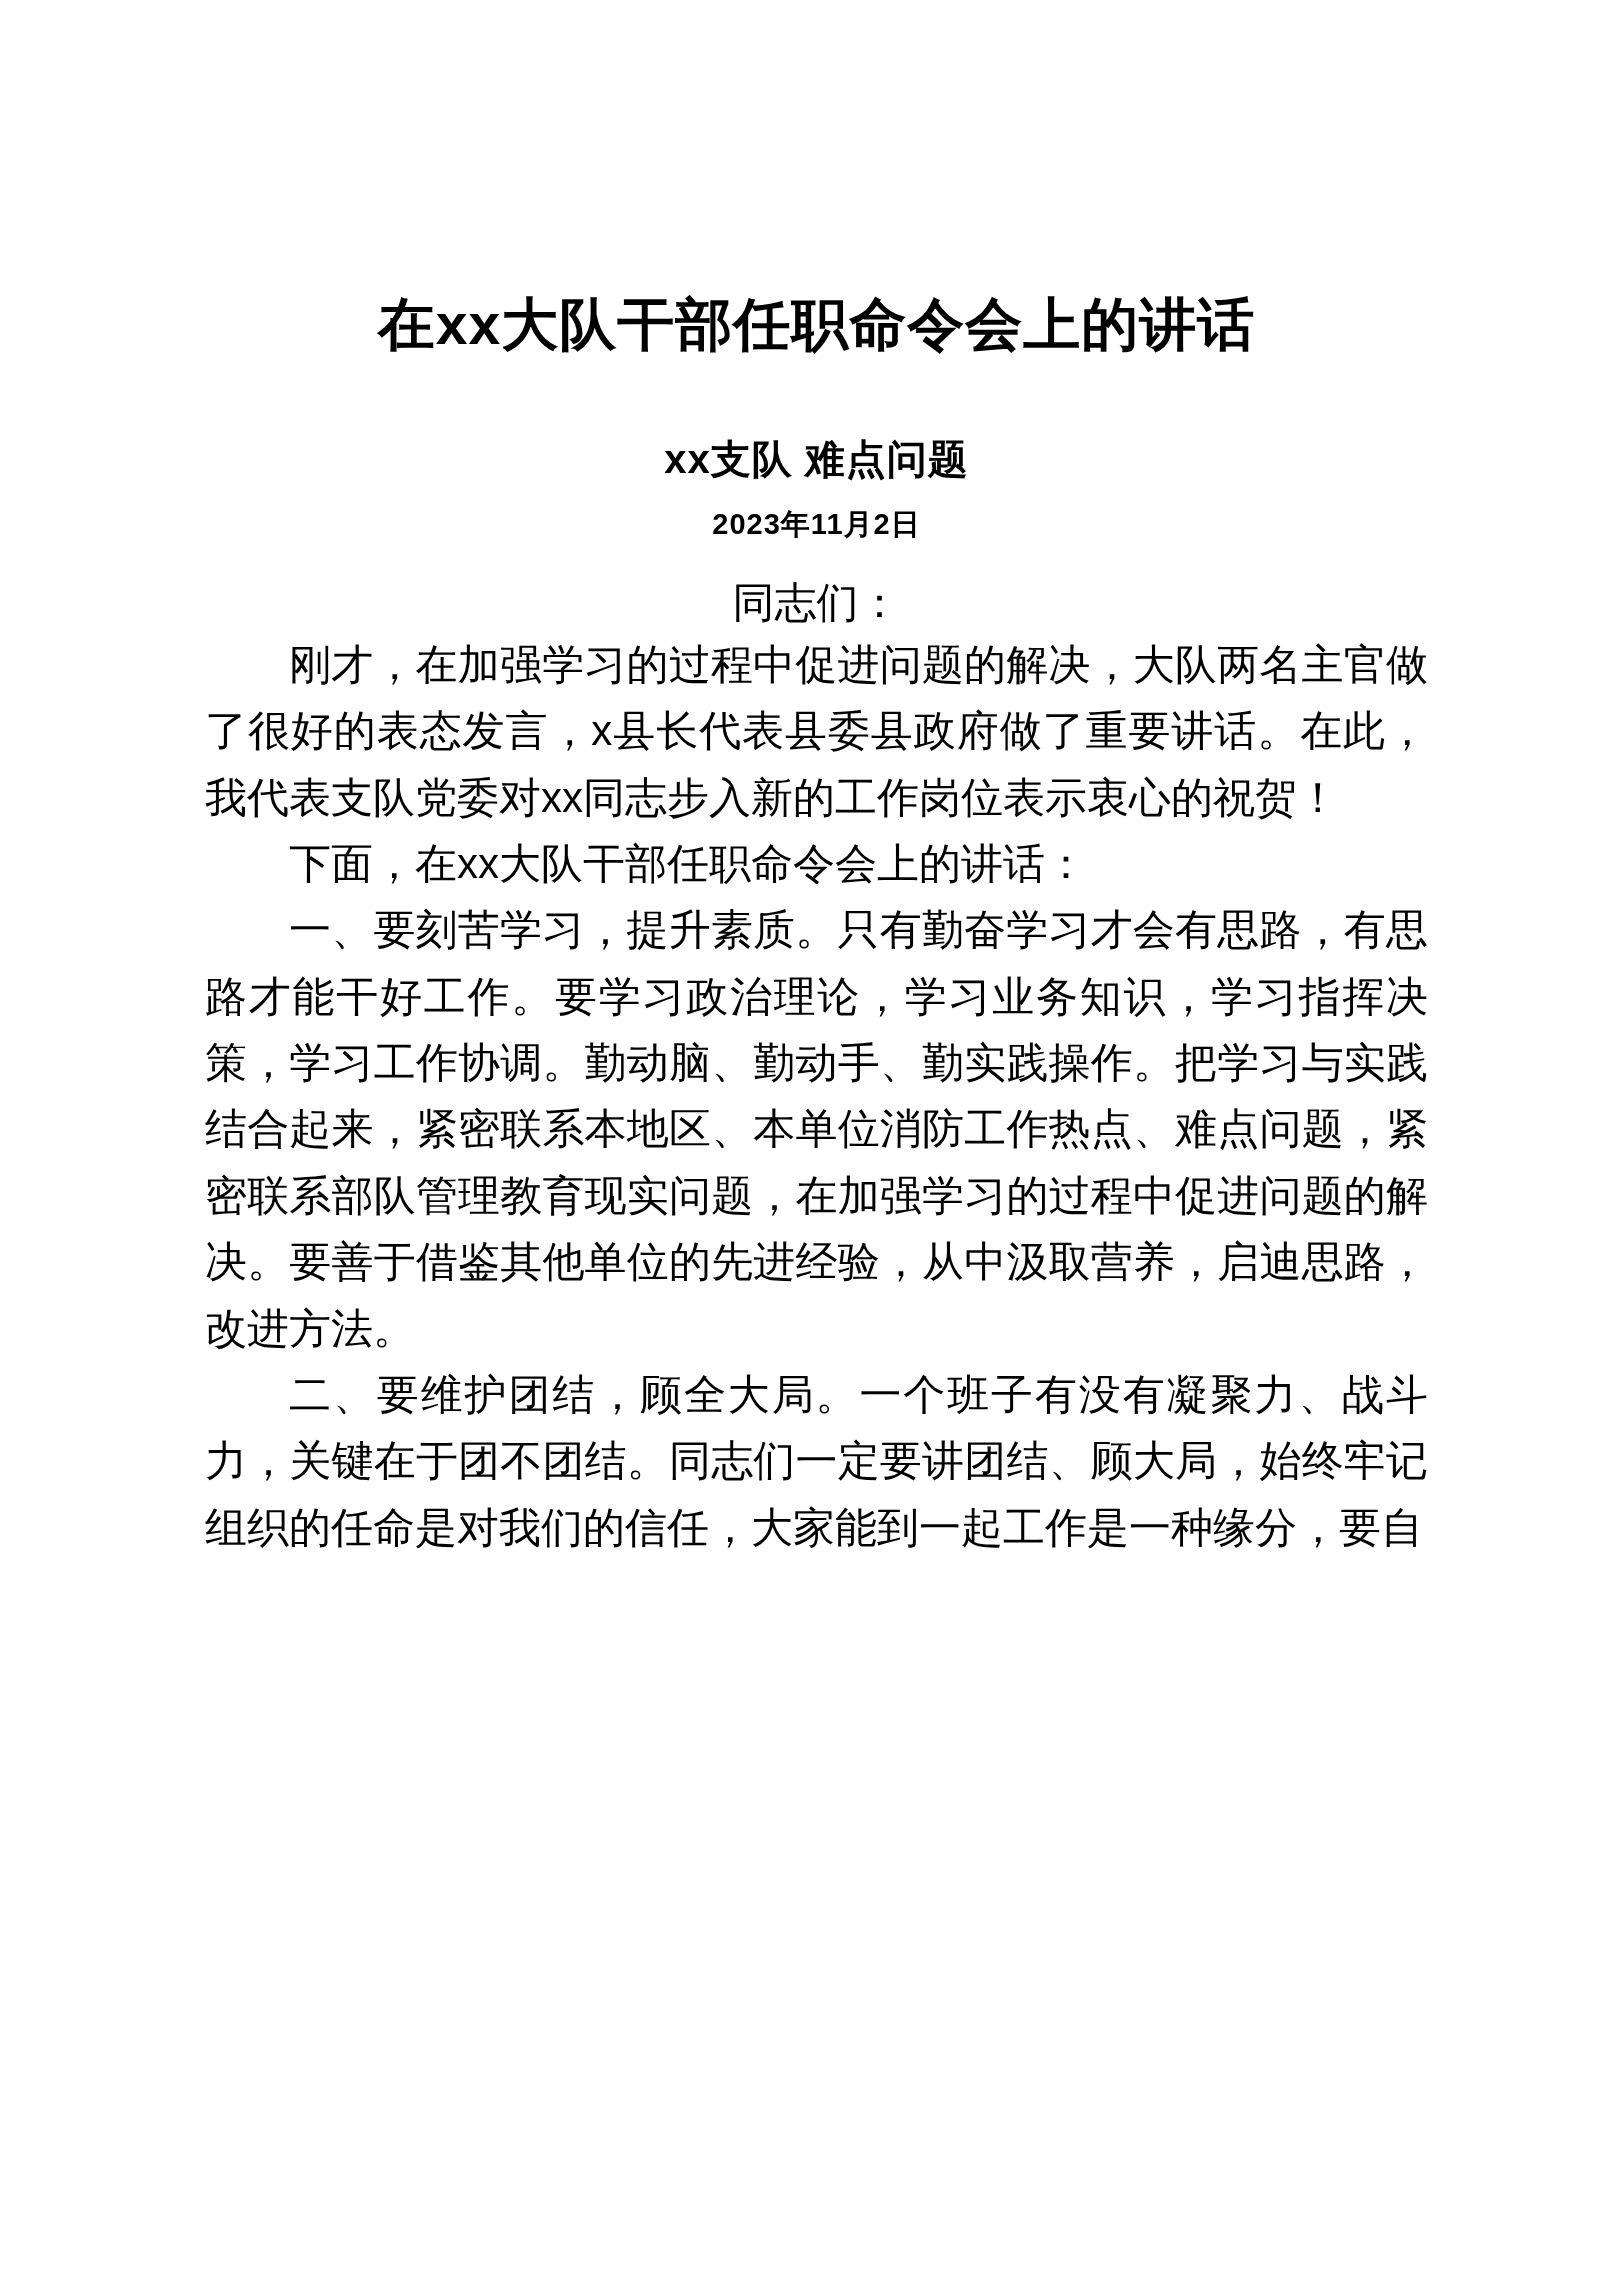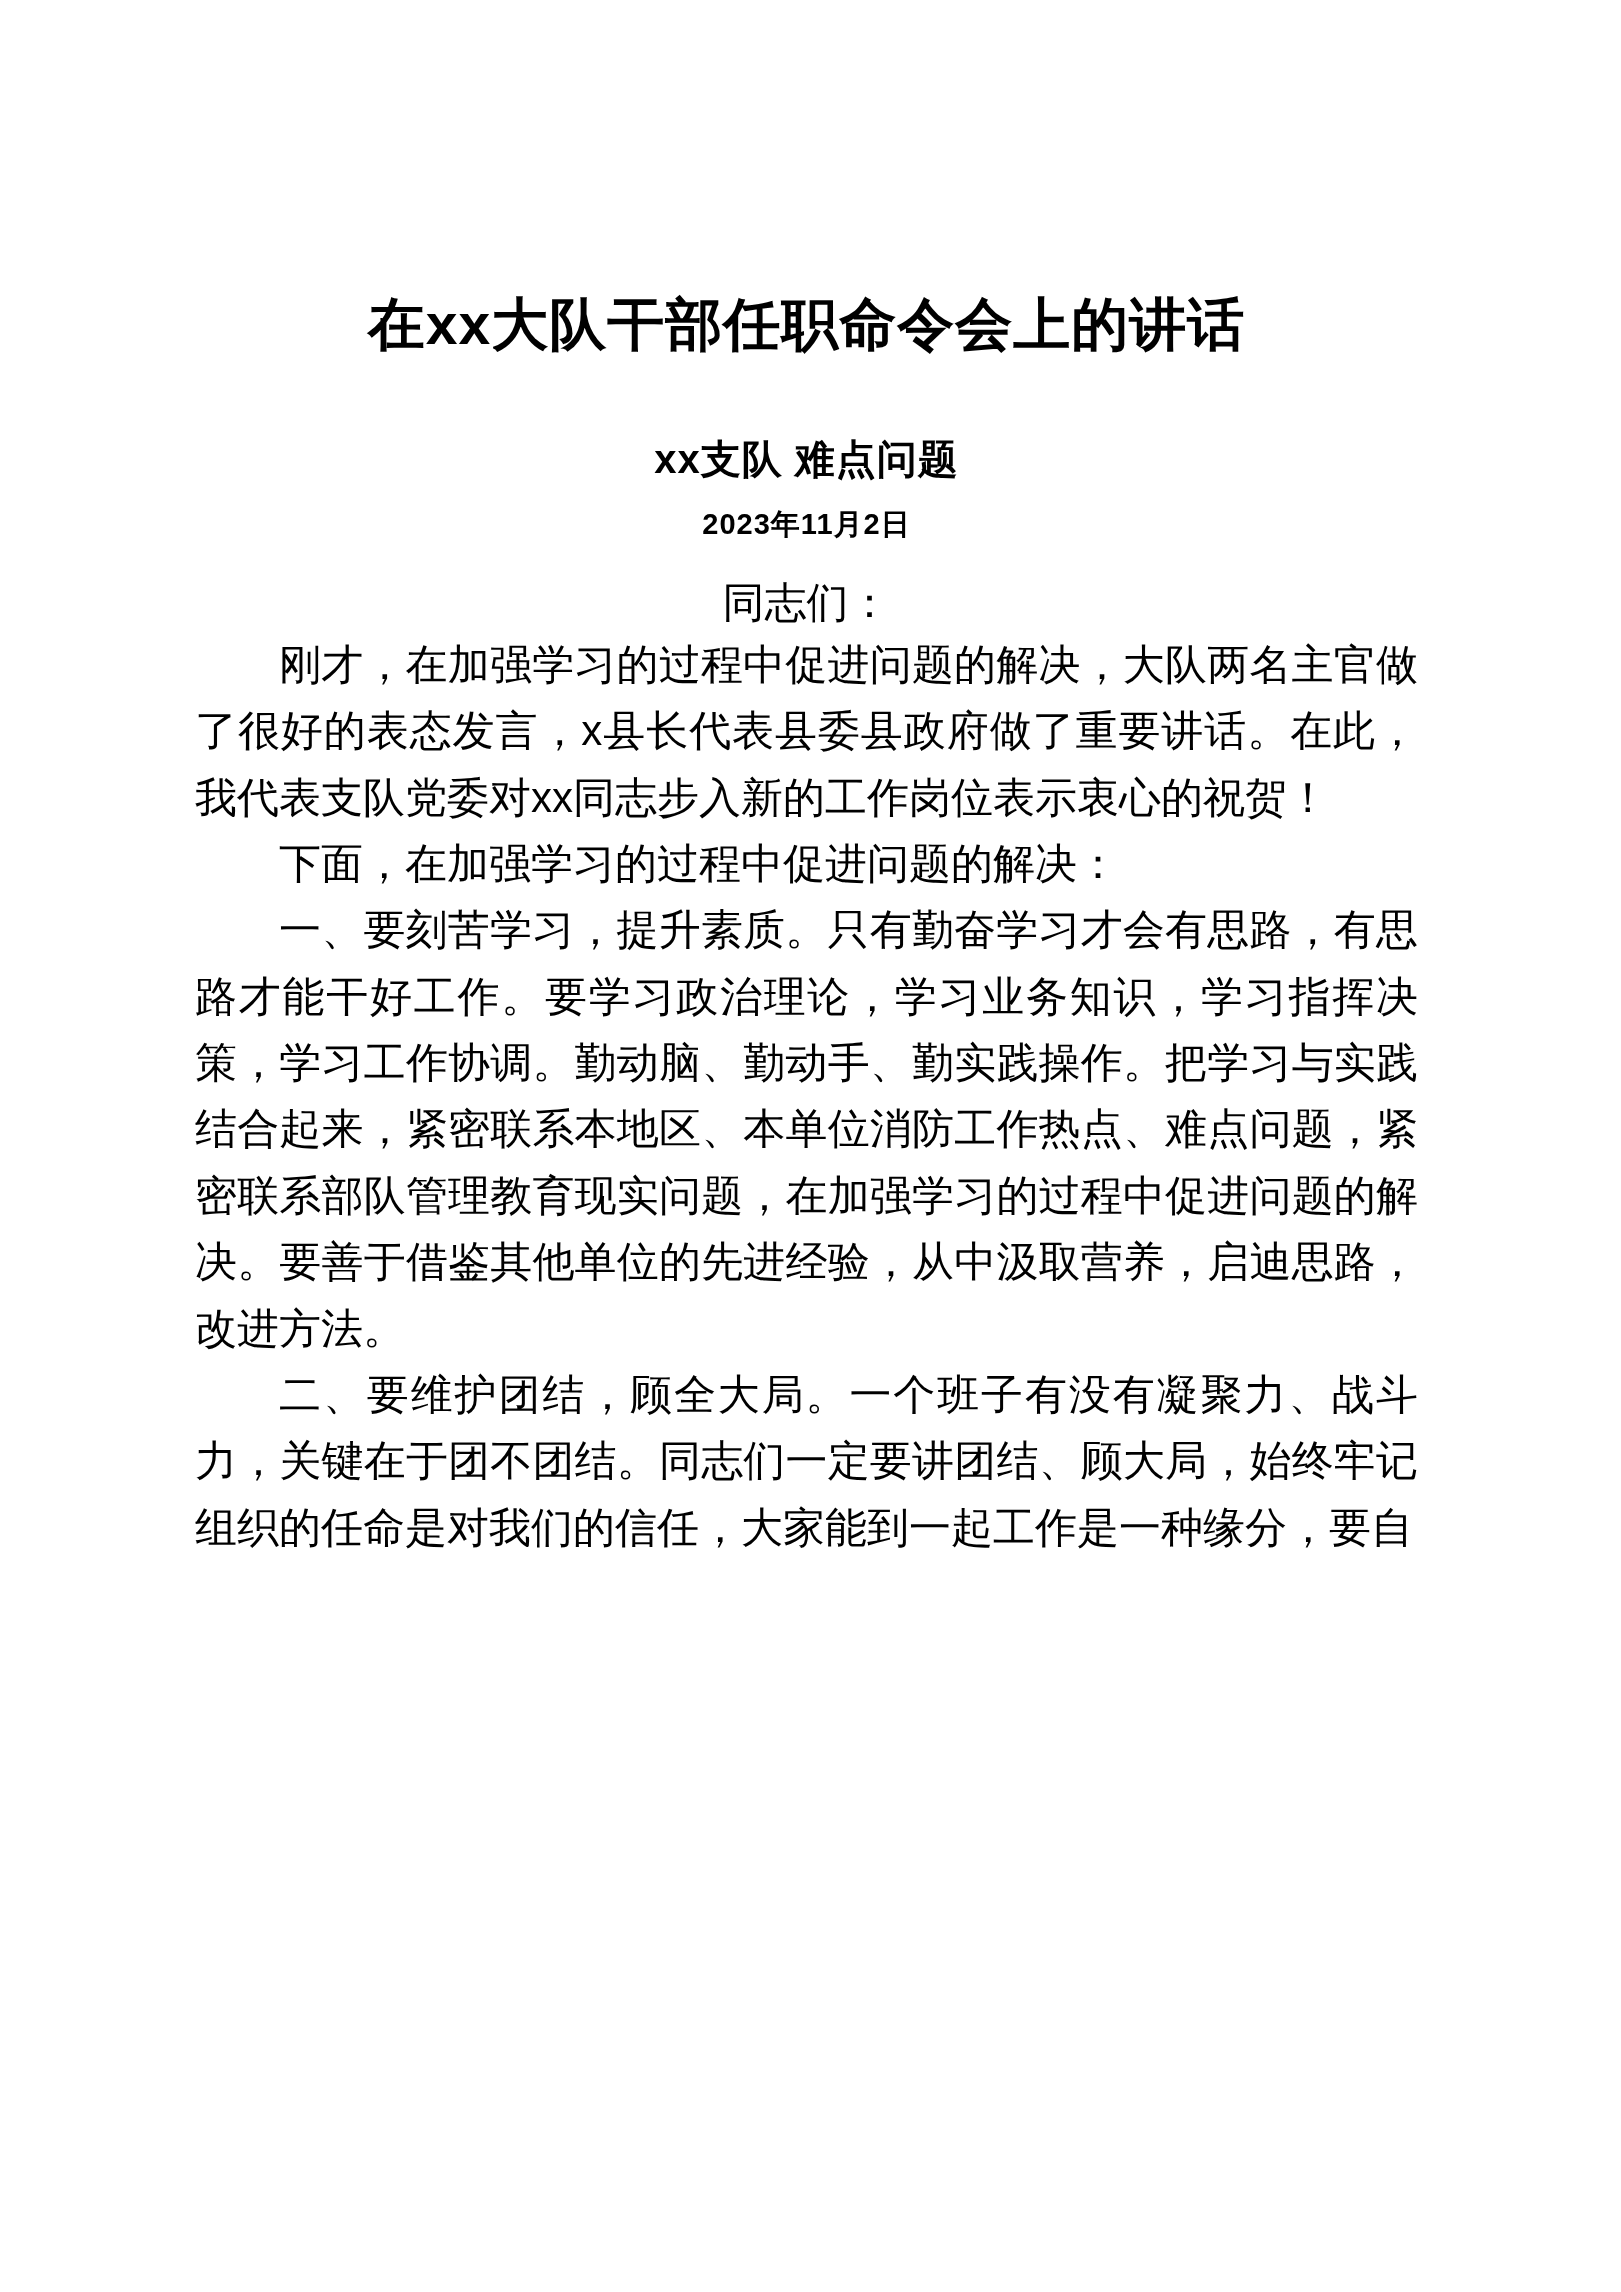--- a/index.html
+++ b/index.html
@@ -14,21 +14,21 @@
   .page {
     position: relative;
     width: 1621px;
     height: 2293px;
     background: #ffffff;
     overflow: hidden;
     box-sizing: border-box;
   }
   .doc {
     position: absolute;
-    left: 195px;
+    left: 205px;
     top: 0;
     width: 1223px;
   }
   .doc-title {
     font-size: 57px;
     font-weight: bold;
     line-height: 1.2;
     text-align: center;
     letter-spacing: 1px;
     margin: 0;
@@ -84,21 +84,21 @@
     <h1 class="doc-title">在xx大队干部任职命令会上的讲话</h1>
 
     <div class="byline">xx支队 难点问题</div>
 
     <div class="dateline">2023年11月2日</div>
 
     <p class="salutation">同志们：</p>
 
     <p class="body-para">刚才，在加强学习的过程中促进问题的解决，大队两名主官做了很好的表态发言，x县长代表县委县政府做了重要讲话。在此，我代表支队党委对xx同志步入新的工作岗位表示衷心的祝贺！</p>
 
-    <p class="body-para gap">下面，在加强学习的过程中促进问题的解决：</p>
+    <p class="body-para gap">下面，在xx大队干部任职命令会上的讲话：</p>
 
     <p class="body-para gap">一、要刻苦学习，提升素质。只有勤奋学习才会有思路，有思路才能干好工作。要学习政治理论，学习业务知识，学习指挥决策，学习工作协调。勤动脑、勤动手、勤实践操作。把学习与实践结合起来，紧密联系本地区、本单位消防工作热点、难点问题，紧密联系部队管理教育现实问题，在加强学习的过程中促进问题的解决。要善于借鉴其他单位的先进经验，从中汲取营养，启迪思路，改进方法。</p>
 
     <p class="body-para gap">二、要维护团结，顾全大局。一个班子有没有凝聚力、战斗力，关键在于团不团结。同志们一定要讲团结、顾大局，始终牢记组织的任命是对我们的信任，大家能到一起工作是一种缘分，要自</p>
 
   </div>
 </div>
 
 
 </body></html>

